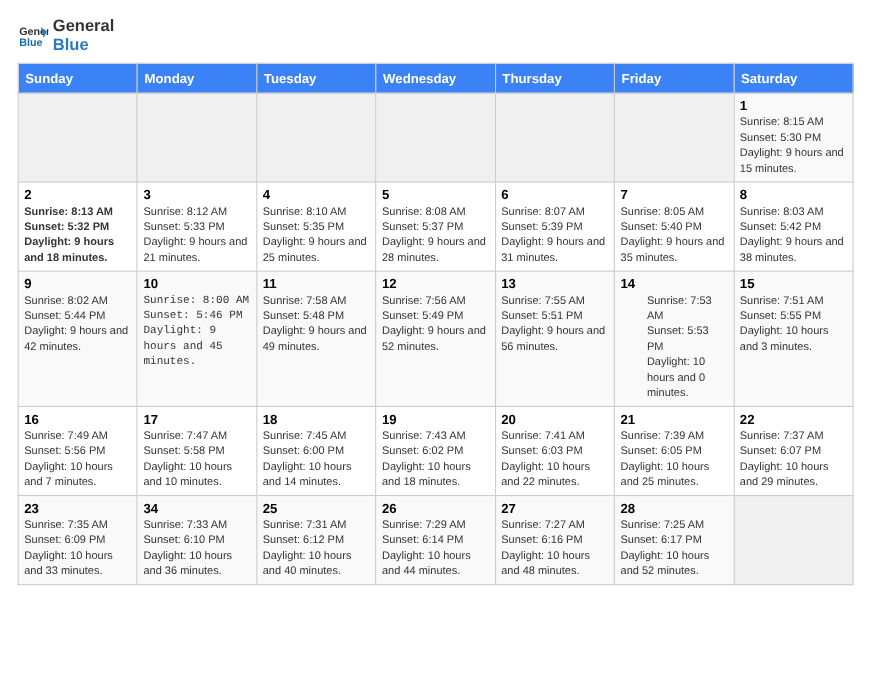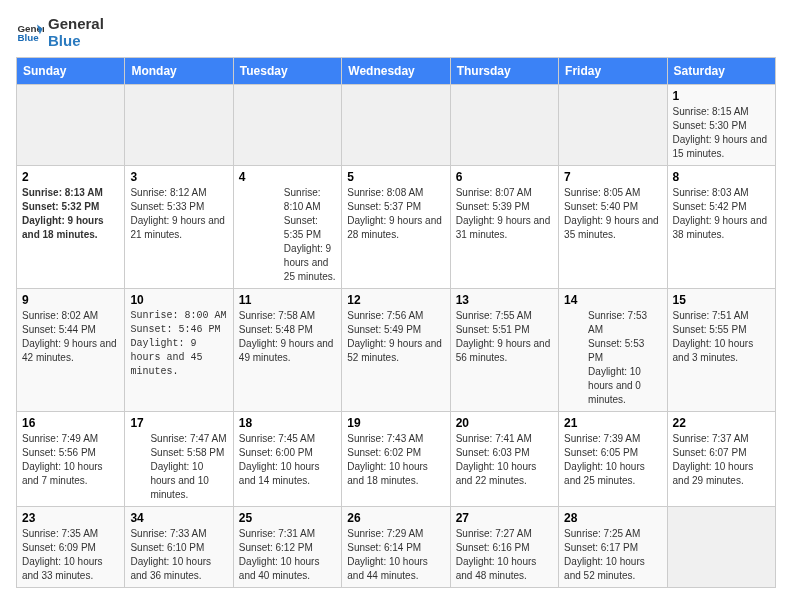--- a/index.html
+++ b/index.html
@@ -129,21 +129,21 @@
 Daylight: 9 hours and 18 minutes.</div>
         </td>
         <td>
           <span class="day-number">3</span>
           <div class="day-info" style="white-space: pre-line;">Sunrise: 8:12 AM
 Sunset: 5:33 PM
 Daylight: 9 hours and 21 minutes.</div>
         </td>
         <td>
           <span class="day-number">4</span>
-          <div class="day-info" style="white-space: pre-line; margin-left: 45px;">Sunrise: 8:10 AM
+          <div class="day-info" style="white-space: pre-line;">Sunrise: 8:10 AM
 Sunset: 5:35 PM
 Daylight: 9 hours and 25 minutes.</div>
         </td>
         <td>
           <span class="day-number">5</span>
           <div class="day-info" style="white-space: pre-line;">Sunrise: 8:08 AM
 Sunset: 5:37 PM
 Daylight: 9 hours and 28 minutes.</div>
         </td>
         <td>
@@ -211,21 +211,21 @@
       </tr>
       <tr>
         <td>
           <span class="day-number">16</span>
           <div class="day-info" style="white-space: pre-line;">Sunrise: 7:49 AM
 Sunset: 5:56 PM
 Daylight: 10 hours and 7 minutes.</div>
         </td>
         <td>
           <span class="day-number">17</span>
-          <div class="day-info" style="white-space: pre-line; margin-left: 20px;">Sunrise: 7:47 AM
+          <div class="day-info" style="white-space: pre-line;">Sunrise: 7:47 AM
 Sunset: 5:58 PM
 Daylight: 10 hours and 10 minutes.</div>
         </td>
         <td>
           <span class="day-number">18</span>
           <div class="day-info" style="white-space: pre-line;">Sunrise: 7:45 AM
 Sunset: 6:00 PM
 Daylight: 10 hours and 14 minutes.</div>
         </td>
         <td>

